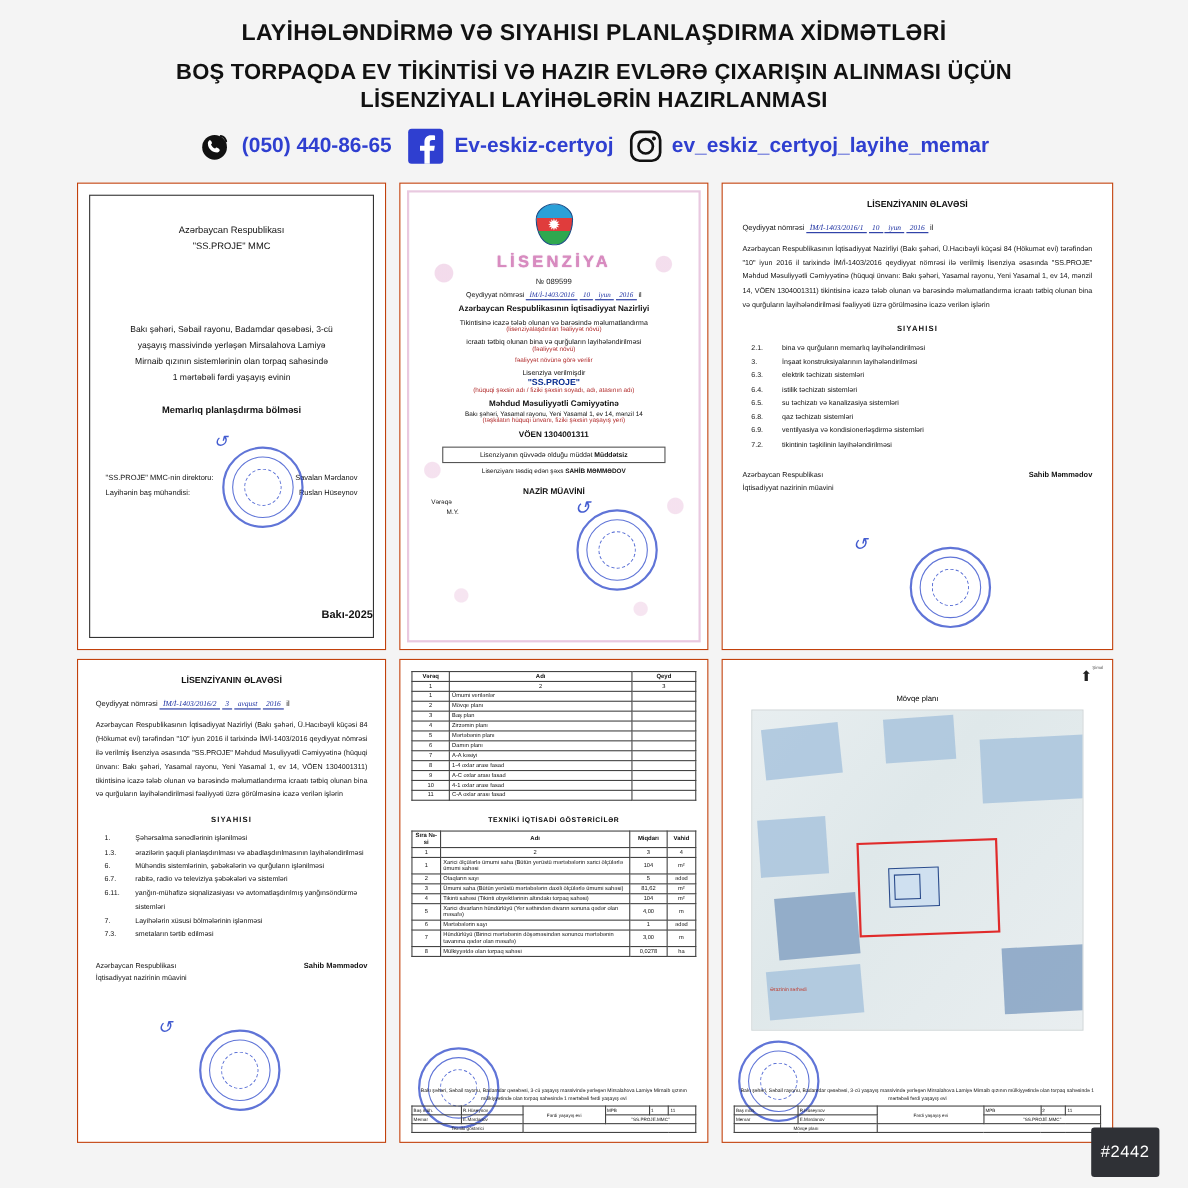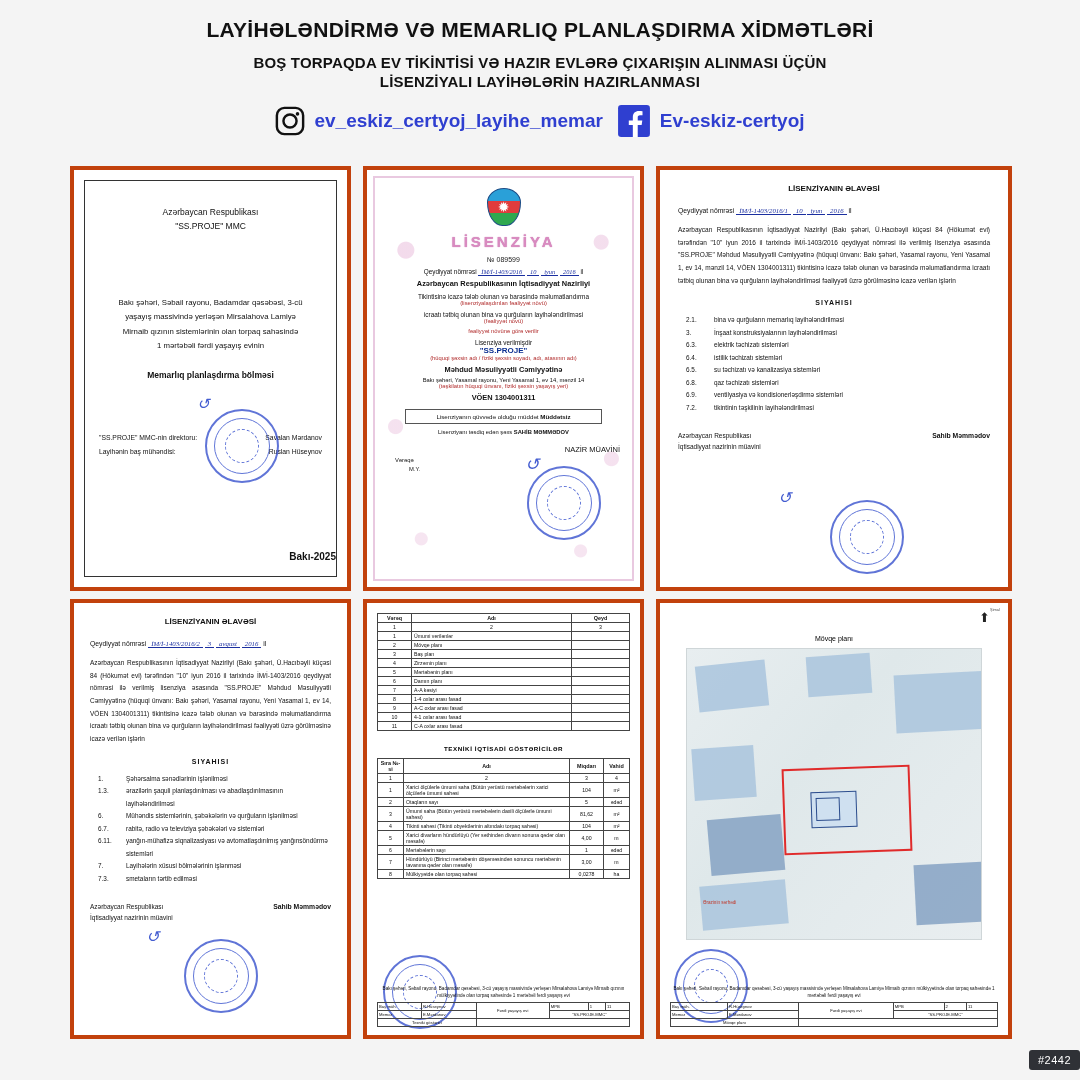--- a/index.html
+++ b/index.html
@@ -16,21 +16,21 @@
     overflow: hidden;
   }
 
   
   .header { padding: 12px 20px 0 20px; text-align: center; }
   .title-1 {
     font-size: 21px; font-weight: bold; letter-spacing: .3px;
     color: #111; margin: 6px 0 12px 0;
   }
   .title-2 {
-    font-size: 15px; font-weight: bold; letter-spacing: .2px;
+    font-size: 20px; font-weight: bold; letter-spacing: .2px;
     color: #111; line-height: 1.25; margin: 0 0 6px 0;
   }
 
   
   .contact-bar {
     display: flex; align-items: center; justify-content: center;
     gap: 14px; margin-top: 12px; margin-bottom: 8px;
   }
   .contact-item { display: flex; align-items: center; gap: 9px; }
   .phone-text {
@@ -47,21 +47,21 @@
   .docs {
     position: absolute;
     left: 70px; top: 166px;
     width: 942px;
   }
   .row { display: flex; gap: 12px; }
   .row-2 { margin-top: 8px; }
 
   .doc {
     background: #fff;
-    border: 4px solid #c2410c;
+    border: 1px solid #c2410c;
     position: relative;
     overflow: hidden;
   }
 
   
   .doc1 { width: 281px; height: 425px; padding: 10px; }
   .doc1-inner {
     border: 1px solid #333; width: 100%; height: 100%;
     padding: 12px 14px; position: relative;
     font-size: 7.5px; color: #111; text-align: center;
@@ -125,21 +125,21 @@
   .lic-line { margin-top: 5px; font-size: 6.4px; color:#111; }
   .lic-bold { font-weight: bold; font-size: 7.4px; color: #111; margin-top: 4px;}
   .lic-red { color: #b02a2a; font-size: 5.8px; }
   .lic-box {
     margin: 7px 18px 0 18px; border: 1px solid #555; padding: 3px 4px;
     font-size: 6.2px; color:#111;
   }
   .lic-name { font-weight: bold; color:#0b2f91; font-size: 8px; }
   .lic-small { font-size: 5.8px; color:#111; margin-top: 3px; }
   .lic-sign {
-    margin-top: 10px; font-weight: normal; font-size: 7.5px; color:#111;text-align:right;
+    margin-top: 10px; font-weight: bold; font-size: 7.5px; color:#111;
   }
   .stamp {
     position: absolute; width: 74px; height: 74px; border-radius: 50%;
     border: 2px solid #2340c8; opacity: .72;
   }
   .stamp:after {
     content: ""; position: absolute; left: 7px; top: 7px; right: 7px; bottom: 7px;
     border: 1px solid #2340c8; border-radius: 50%;
   }
   .stamp-core {
@@ -213,58 +213,69 @@
     position:absolute; right: 18px; top: 8px; font-size: 6px; text-align:center; color:#222;
   }
   .north-arrow { font-size: 13px; line-height: 1; }
   .plan-label {
     position:absolute; left: 16px; bottom: 34px; font-size: 4.6px; color:#c0392b;
   }
   .edge-note { position:absolute; right: 8px; top: 4px; font-size: 4px; color:#555; }
 
   
   .tag {
-    position: absolute; right: 0; bottom: 10px;
-    background: #2f3136; color: #fff; font-size: 11px;
-    padding: 4px 9px; border-radius: 3px; letter-spacing: .5px;
+    position: absolute; right: 26px; bottom: 10px;
+    background: #2f3136; color: #fff; font-size: 15px;
+    padding: 14px 9px; border-radius: 3px; letter-spacing: .5px;
   }
 </style>
 </head>
 <body>
 
 <div id="page">
 
   <div class="header">
-    <div class="title-1">LAYİHƏLƏNDİRMƏ VƏ MEMARLIQ PLANLAŞDIRMA XİDMƏTLƏRİ</div>
+    <div class="title-1">LAYİHƏLƏNDİRMƏ VƏ SIYAHISI PLANLAŞDIRMA XİDMƏTLƏRİ</div>
     <div class="title-2">
       <div>BOŞ TORPAQDA EV TİKİNTİSİ VƏ HAZIR EVLƏRƏ ÇIXARIŞIN ALINMASI ÜÇÜN</div>
       <div>LİSENZİYALI LAYİHƏLƏRİN HAZIRLANMASI</div>
     </div>
 
     <div class="contact-bar">
+      <div class="contact-item">
+        <span>
+          <svg class="icon-phone" viewBox="0 0 32 32" aria-hidden="true">
+            <circle cx="15" cy="17" r="12" fill="#111"></circle>
+            <path d="M10 10c1 0 2 1 2.4 2.2.3.9-.5 1.6-.9 2 .8 1.8 2.2 3.2 4 4 .4-.4 1.1-1.2 2-.9C18.8 17.7 20 18.7 20 19.8c0 1.2-1.3 2.2-2.5 2.2-5 0-9-4-9-9 0-1.2 1-2.5 2.2-3z" fill="#fff"></path>
+            <path d="M21 6c2.6.6 4.6 2.6 5.2 5.2" stroke="#111" stroke-width="2" fill="none" stroke-linecap="round"></path>
+            <path d="M20 10.2c1.2.4 2.1 1.3 2.5 2.5" stroke="#111" stroke-width="2" fill="none" stroke-linecap="round"></path>
+          </svg>
+        </span>
+        <span class="phone-text">(050) 440-86-65</span>
+      </div>
+
+      <div class="contact-item">
+        <span>
+          <svg class="icon-fb" viewBox="0 0 32 32" aria-hidden="true">
+            <rect x="1" y="1" width="30" height="30" rx="3" ry="3" fill="#2f3fd0"></rect>
+            <path d="M19.5 31V19.8h3.7l.6-4.3h-4.3v-2.8c0-1.2.4-2.1 2.2-2.1h2.3V6.8c-.4-.1-1.8-.2-3.4-.2-3.4 0-5.7 2-5.7 5.8v3.1h-3.8v4.3h3.8V31z" fill="#fff"></path>
+          </svg>
+        </span>
+        <span class="fb-text">Ev-eskiz-certyoj</span>
+      </div>
 
       <div class="contact-item">
         <span>
           <svg class="icon-insta" viewBox="0 0 32 32" aria-hidden="true">
             <rect x="2" y="2" width="28" height="28" rx="8" ry="8" fill="none" stroke="#111" stroke-width="2.6"></rect>
             <circle cx="16" cy="16" r="7" fill="none" stroke="#111" stroke-width="2.6"></circle>
             <circle cx="24" cy="8.4" r="1.9" fill="#111"></circle>
           </svg>
         </span>
         <span class="insta-text">ev_eskiz_certyoj_layihe_memar</span>
-      </div>
-
-      <div class="contact-item">
-        <span>
-          <svg class="icon-fb" viewBox="0 0 32 32" aria-hidden="true">
-            <rect x="1" y="1" width="30" height="30" rx="3" ry="3" fill="#2f3fd0"></rect>
-            <path d="M19.5 31V19.8h3.7l.6-4.3h-4.3v-2.8c0-1.2.4-2.1 2.2-2.1h2.3V6.8c-.4-.1-1.8-.2-3.4-.2-3.4 0-5.7 2-5.7 5.8v3.1h-3.8v4.3h3.8V31z" fill="#fff"></path>
-          </svg>
-        </span>
-        <span class="fb-text">Ev-eskiz-certyoj</span>
       </div>
     </div>
   </div>
 
   <div class="docs">
 
     <div class="row">
 
       <div class="doc doc1">
         <div class="doc1-inner">

